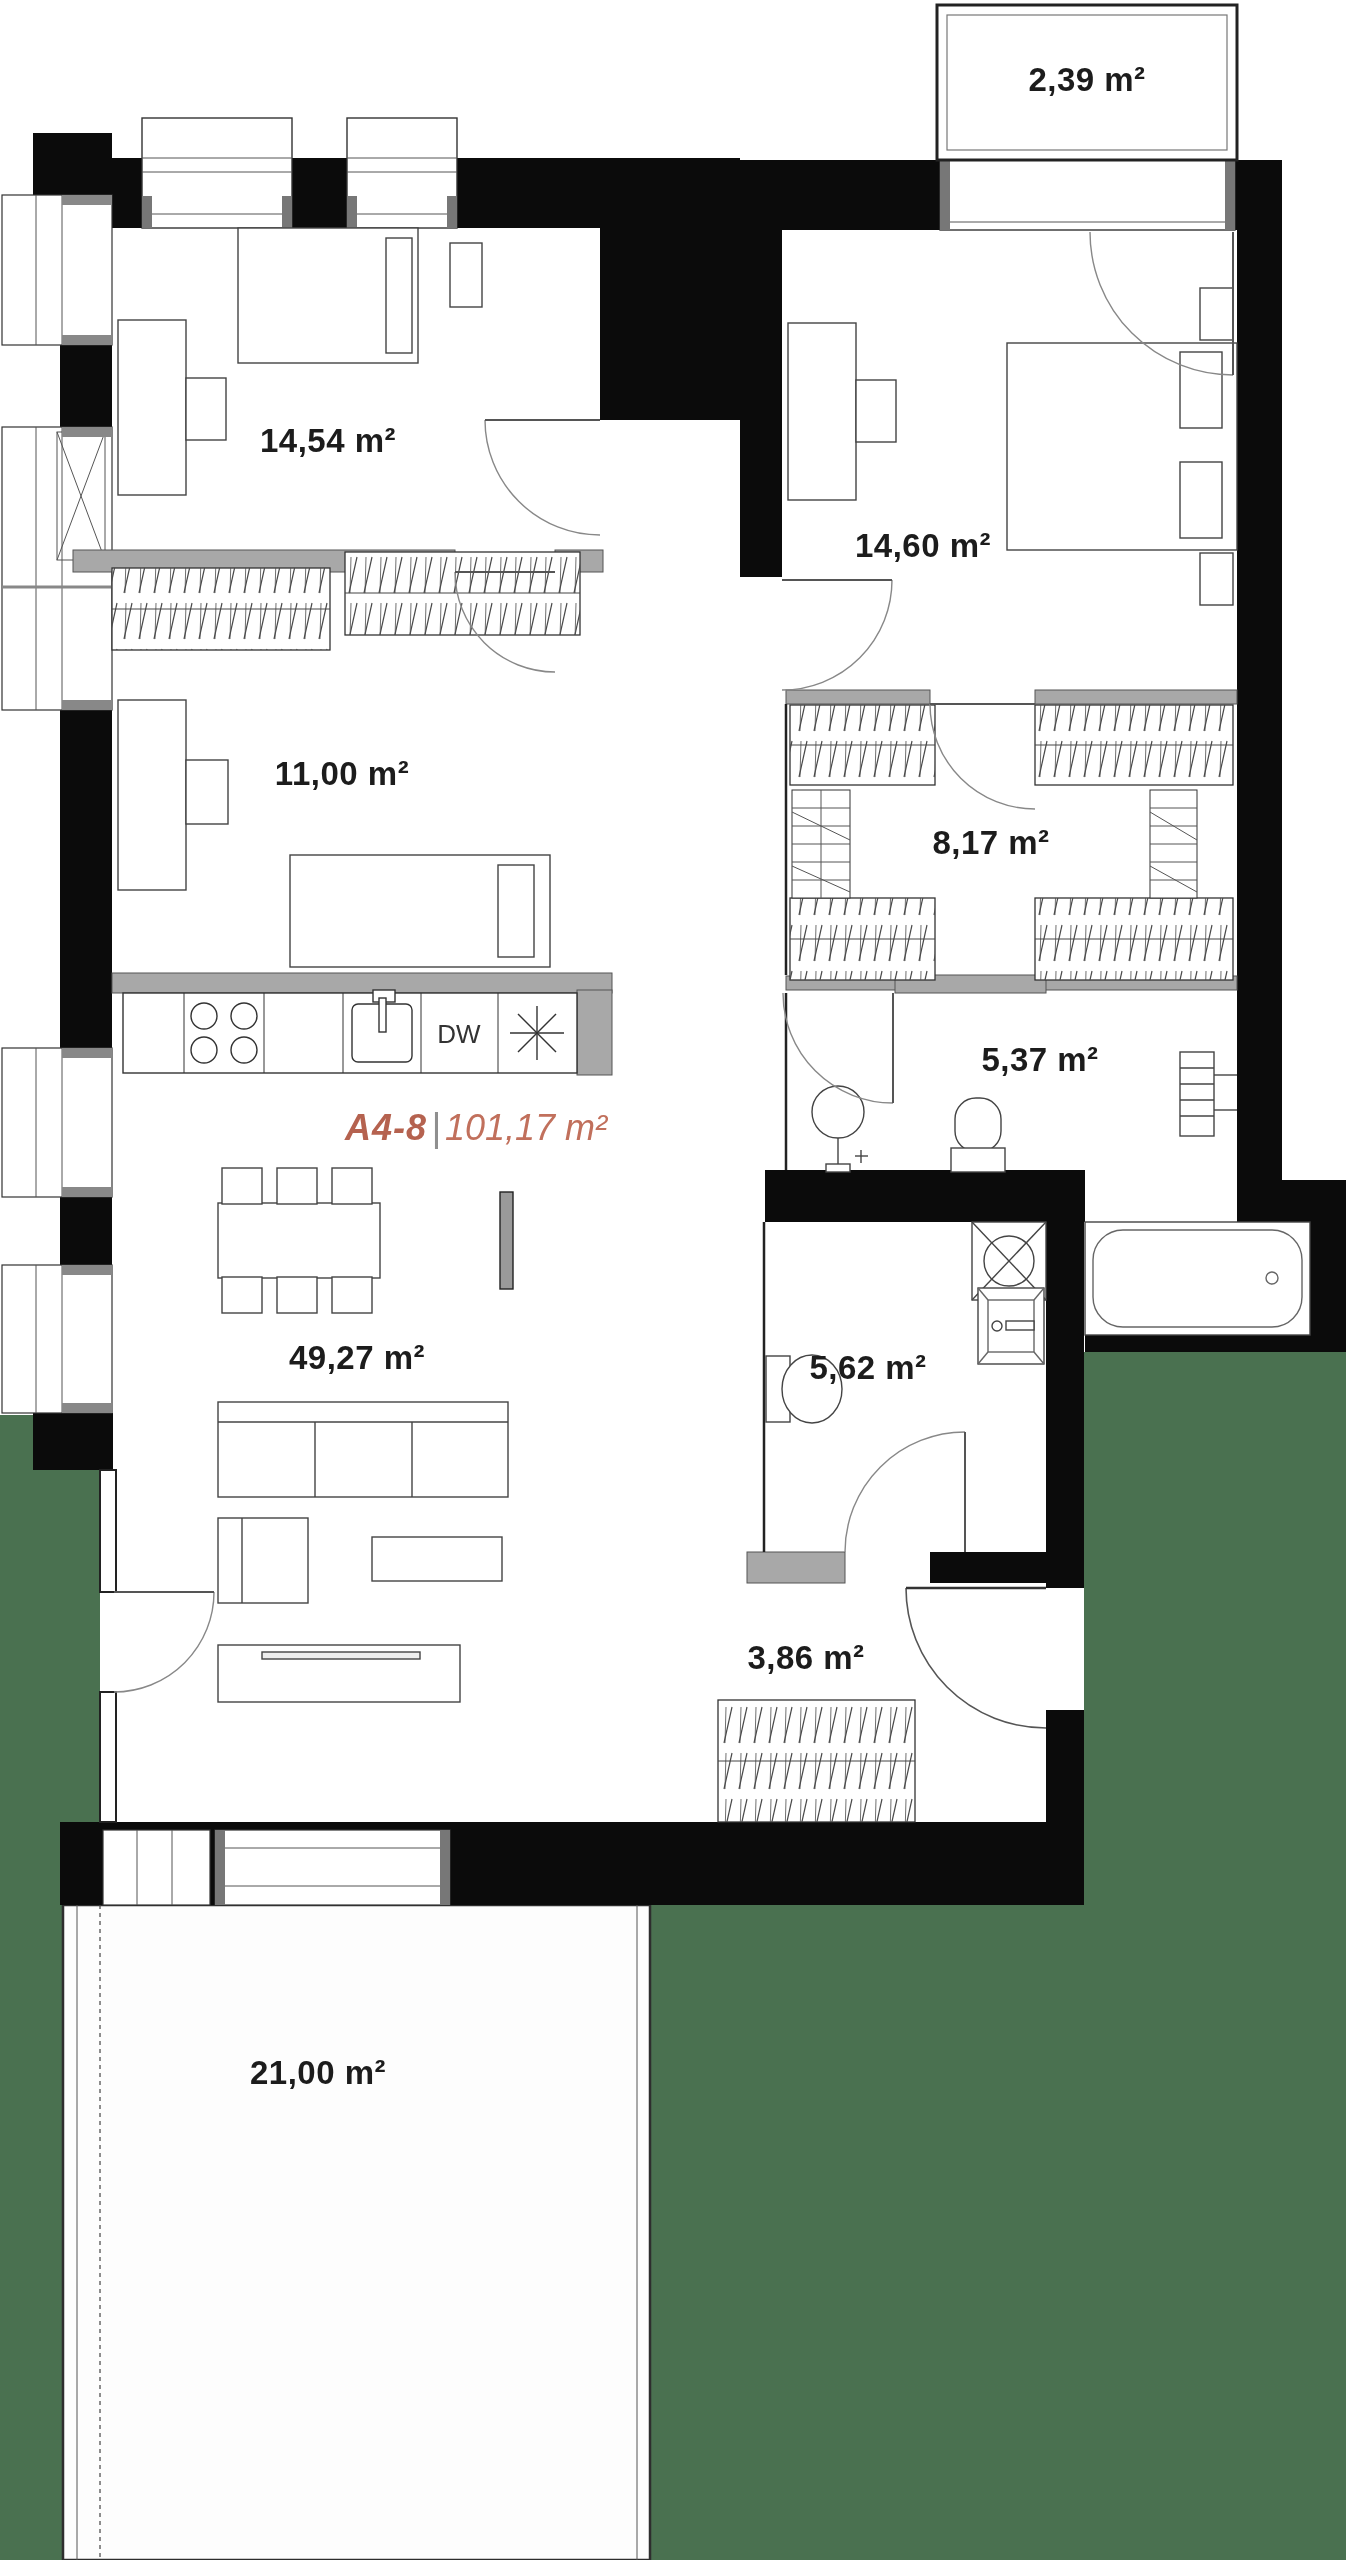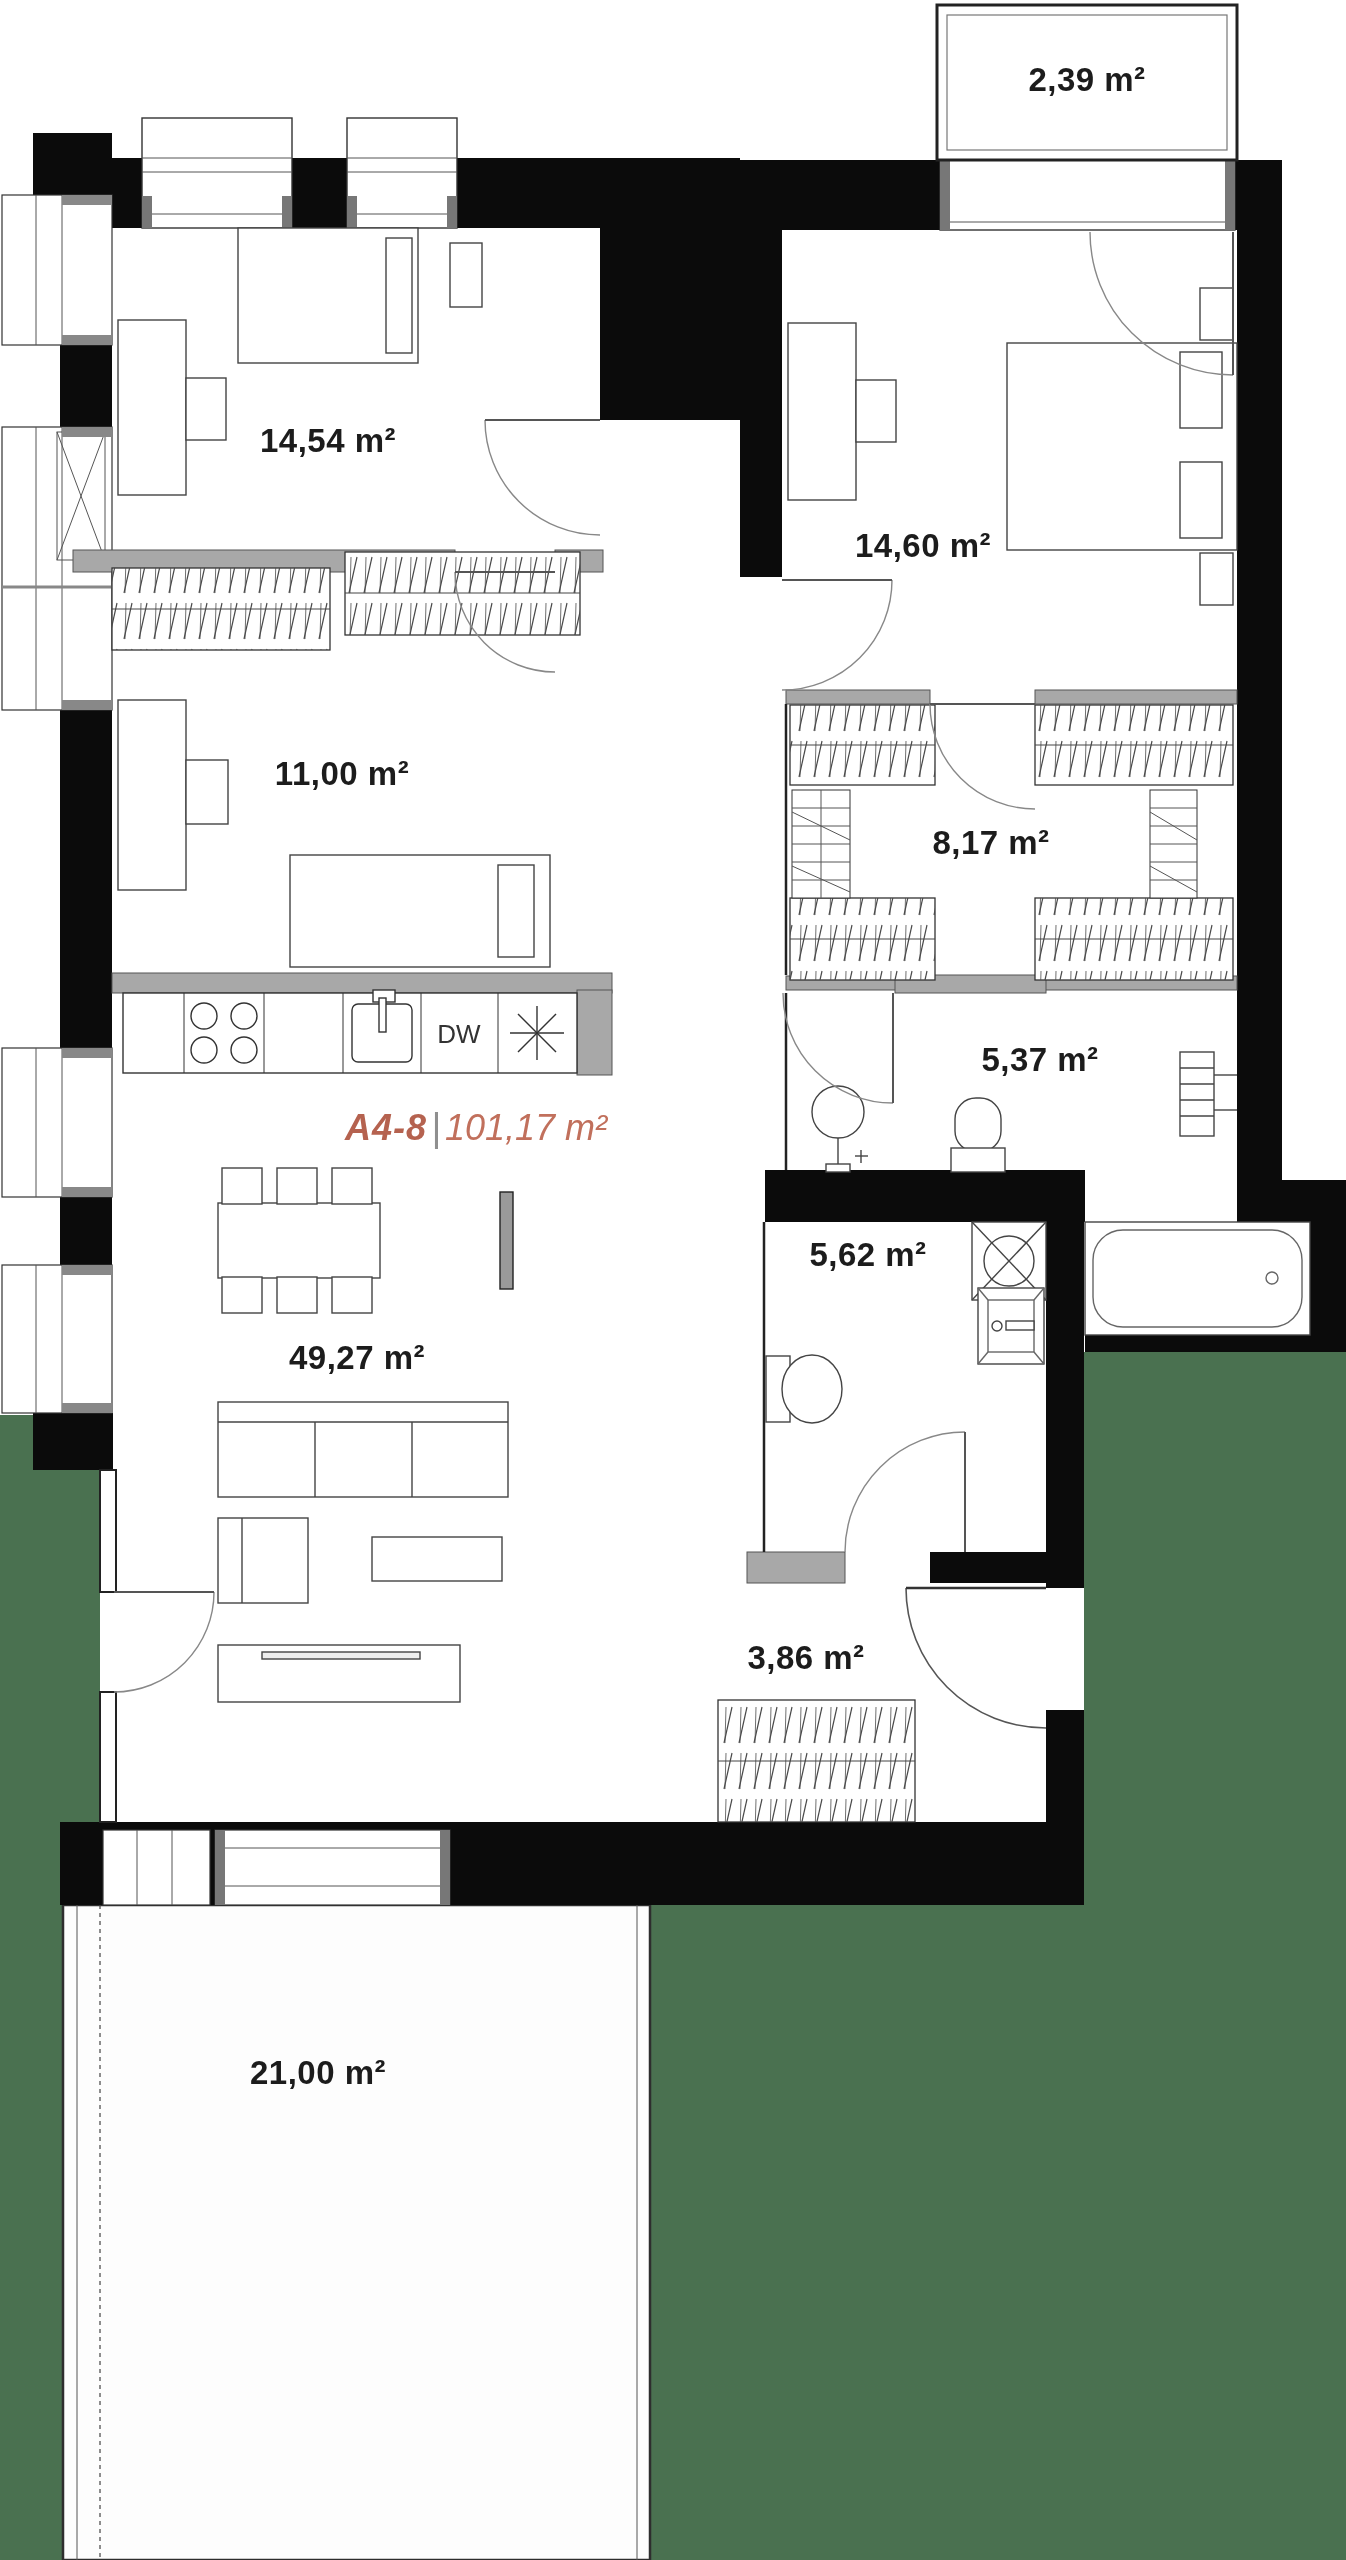--- a/index.html
+++ b/index.html
@@ -399,21 +399,21 @@
     </g>
   </g>
 </svg>
 
 <div class="room-label" style="left:1087px;top:80px;">2,39 m²</div>
 <div class="room-label" style="left:328px;top:441px;">14,54 m²</div>
 <div class="room-label" style="left:915px;top:546px;margin-left:8px;">14,60 m²</div>
 <div class="room-label" style="left:342px;top:774px;">11,00 m²</div>
 <div class="room-label" style="left:991px;top:843px;">8,17 m²</div>
 <div class="room-label" style="left:1040px;top:1060px;">5,37 m²</div>
-<div class="room-label" style="left:868px;top:1255px;">5,62 m²</div>
+<div class="room-label" style="left:868px;top:1368px;">5,62 m²</div>
 <div class="room-label" style="left:357px;top:1358px;">49,27 m²</div>
 <div class="room-label" style="left:806px;top:1658px;">3,86 m²</div>
 <div class="room-label" style="left:318px;top:2073px;">21,00 m²</div>
 
 <div class="unit-label" style="left:345px;top:1127px;">
   <span class="unit-code">A4-8</span>
   <span class="unit-sep">|</span>
   <span class="unit-area">101,17 m²</span>
 </div>
 </div>

